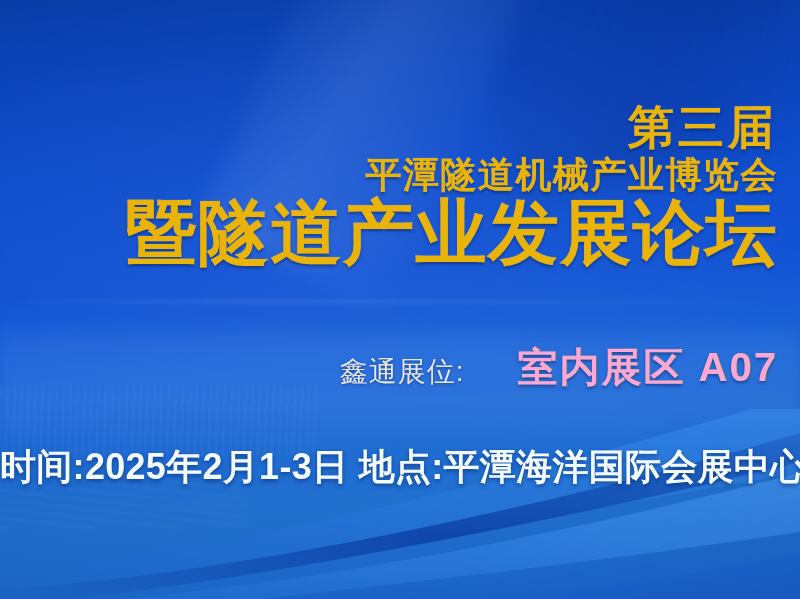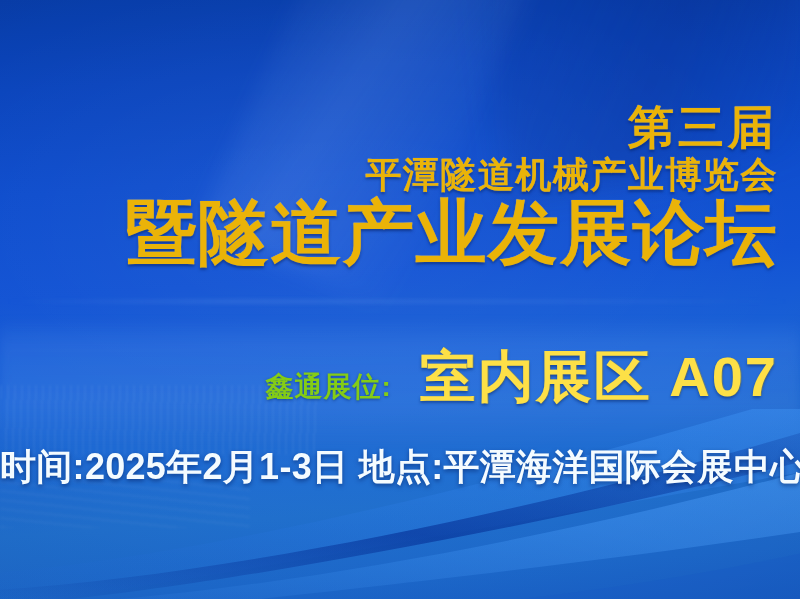--- a/index.html
+++ b/index.html
@@ -148,37 +148,38 @@
     left: 0;
     top: 340px;
     width: 800px;
     display: flex;
     align-items: baseline;
     justify-content: flex-end;
     padding-right: 22px;
     box-sizing: border-box;
   }
   .booth-label {
-    color: #84cc16;
+    color: #e5e5e5;
     font-size: 28px;
-    font-weight: bold;
+    font-weight: normal;
     letter-spacing: 1px;
-    margin-right: 28px;
+    margin-right: 20px;
     white-space: nowrap;
     text-shadow: 0 1px 3px rgba(4,28,90,0.5);
   }
   .booth-value {
-    color: #fde047;
-    font-size: 56px;
+    color: #f9a8d4;
+    font-size: 40px;
     font-weight: bold;
     letter-spacing: 2px;
     white-space: nowrap;
     text-shadow:
       0 2px 3px rgba(8,40,110,0.55),
       1px 0 0 rgba(200,170,30,0.45);
+    margin-left: 33px;
   }
 
   .info-line {
     position: absolute;
     left: 0;
     top: 443px;
     width: 800px;
     text-align: center;
     color: #f4fbff;
     font-size: 36px;

